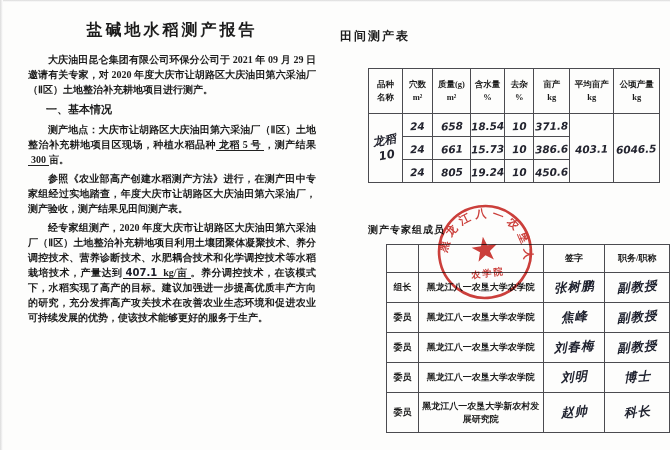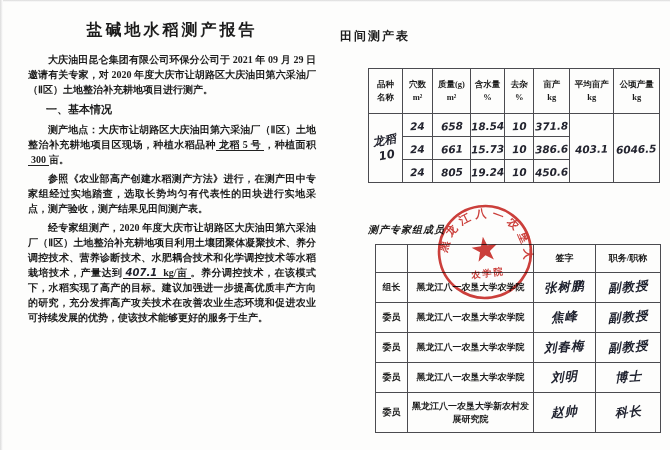--- a/index.html
+++ b/index.html
@@ -12,38 +12,38 @@
   
   .doc{position:absolute;left:0;top:0;width:340px;height:394px;
        padding:12px 20px 0 24px;box-sizing:border-box;}
   .doc-title{text-align:center;font-size:16px;font-weight:bold;letter-spacing:3px;
              margin:8px 0 11px 0;}
   .para{font-size:10px;line-height:15px;text-align:justify;text-indent:2em;
         font-weight:600;margin:4px;}
   .sec{font-size:11px;line-height:17.3px;text-indent:2em;font-weight:800;margin:0;}
   .formula{font-size:9.2px;line-height:17.3px;text-indent:0.6em;font-weight:700;margin:0;}
   .blank{font-weight:700;border-bottom:1px solid #222;padding:0 3px;}
-  .hw{font-family:"DejaVu Sans", sans-serif;font-style:italic;color:#23242f;}
+  .hw{font-family:"DejaVu Sans", sans-serif;color:#23242f;}
   
   .page2{position:absolute;left:340px;top:0;width:330px;height:450px;}
   .p2-title{position:absolute;top:20px;left:0;width:100%;
             font-size:12px;font-weight:bold;letter-spacing:2px;margin-top:8px;}
   table.field{position:absolute;left:28px;top:68px;border-collapse:collapse;
               table-layout:fixed;}
   table.field td,table.field th{border:1px solid #4b4b50;padding:0;text-align:center;
               vertical-align:middle;overflow:hidden;}
   table.field th{font-size:8.5px;font-weight:bold;line-height:1.55;height:44px;}
   table.field td{height:22px;}
   .hw-num{font-family:"DejaVu Sans", sans-serif;font-style:italic;font-weight:600;
           font-size:10.5px;color:#23242f;display:inline-block;transform:rotate(-2deg);}
   .hw-variety{font-family:"DejaVu Sans", sans-serif;font-style:italic;font-weight:700;
           font-size:11.5px;color:#23242f;display:inline-block;transform:rotate(-10deg);}
   .members-label{position:absolute;left:28px;top:223px;font-size:10px;font-weight:bold;
-          letter-spacing:1px;font-style:italic;}
-  table.experts{position:absolute;left:35px;top:244px;border-collapse:collapse;
+          letter-spacing:1px;}
+  table.experts{position:absolute;left:46px;top:244px;border-collapse:collapse;
           table-layout:fixed;}
   table.experts td,table.experts th{border:1px solid #4b4b50;padding:0 2px;
           text-align:center;vertical-align:middle;font-size:9px;font-weight:bold;
           line-height:1.35;}
   table.experts tr.hdr{height:28px;}
   table.experts tr.r{height:30px;}
   table.experts tr.r-last{height:40px;}
   .sig{font-family:"DejaVu Sans", sans-serif;font-style:italic;font-weight:bold;
        font-size:12.5px;color:#202330;display:inline-block;transform:rotate(-4deg);
        letter-spacing:1px;}
@@ -57,25 +57,25 @@
   <div class="scan-top"></div>
   <div class="scan-left"></div>
 
   <div class="doc">
     <div class="doc-title">盐碱地水稻测产报告</div>
 
     <p class="para">大庆油田昆仑集团有限公司环保分公司于 2021 年 09 月 29 日邀请有关专家，对 2020 年度大庆市让胡路区大庆油田第六采油厂（Ⅱ区）土地整治补充耕地项目进行测产。</p>
 
     <p class="sec">一、基本情况</p>
 
-    <p class="para"><span>测产地点：大庆市让胡路区大庆油田第六采油厂（Ⅱ区）土地整治补充耕地项目区现场，种植水稻品种</span><span class="blank">龙稻 5 号</span><span>，种植面积</span><span class="blank">300</span><span>亩。</span></p>
-
-
-
-    <p class="para">参照《农业部高产创建水稻测产方法》进行，在测产田中专家组经过实地踏查，选取长势均匀有代表性的田块进行实地采点，测产验收，测产结果见田间测产表。</p>
+    <p class="para"><span>测产地点：大庆市让胡路区大庆油田第六采油厂（Ⅱ区）土地整治补充耕地项目区现场，种植水稻品种</span><span class="blank">龙稻 5 号</span><span>，测产结果</span><span class="blank">300</span><span>亩。</span></p>
+
+
+
+    <p class="para">参照《农业部高产创建水稻测产方法》进行，在测产田中专家组经过实地踏查，年度大庆市让胡路区大庆油田第六采油厂，测产验收，测产结果见田间测产表。</p>
 
 
 
     <p class="para"><span>经专家组测产，2020 年度大庆市让胡路区大庆油田第六采油厂（Ⅱ区）土地整治补充耕地项目利用土壤团聚体凝聚技术、养分调控技术、营养诊断技术、水肥耦合技术和化学调控技术等水稻栽培技术，产量达到</span><span class="blank hw">407.1</span><span class="blank">kg/亩</span><span>。养分调控技术，在该模式下，水稻实现了高产的目标。建议加强进一步提高优质丰产方向的研究，充分发挥高产攻关技术在改善农业生态环境和促进农业可持续发展的优势，使该技术能够更好的服务于生产。</span></p>
   </div>
 
   <div class="page2">
     <div class="p2-title">田间测产表</div>
 
     <table class="field">

